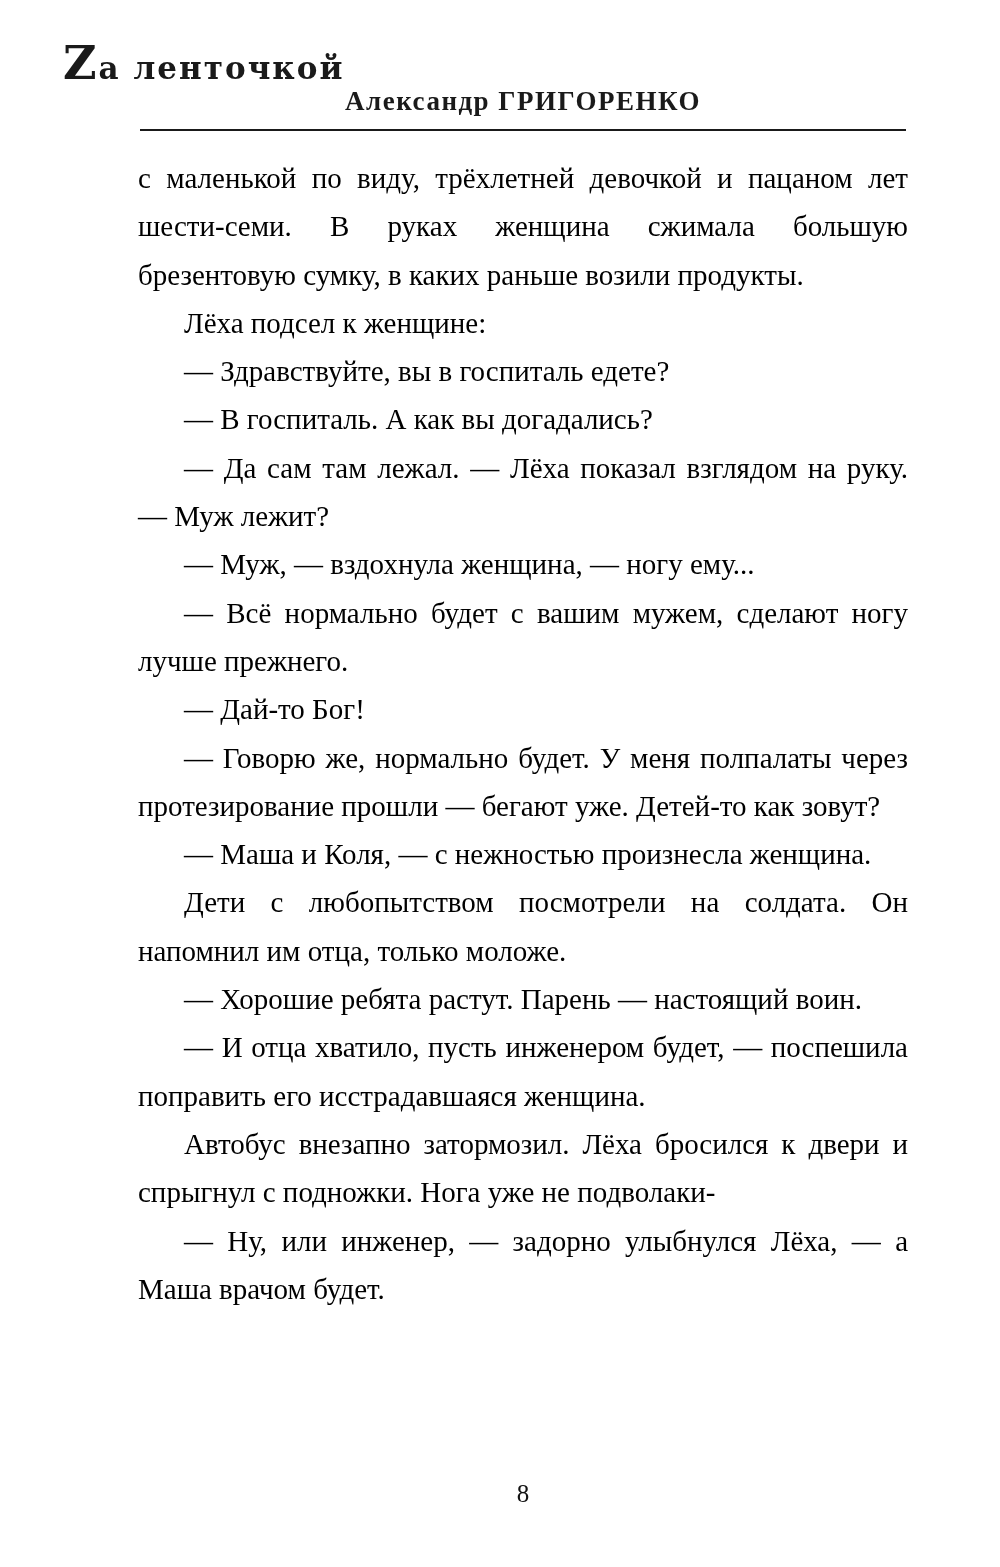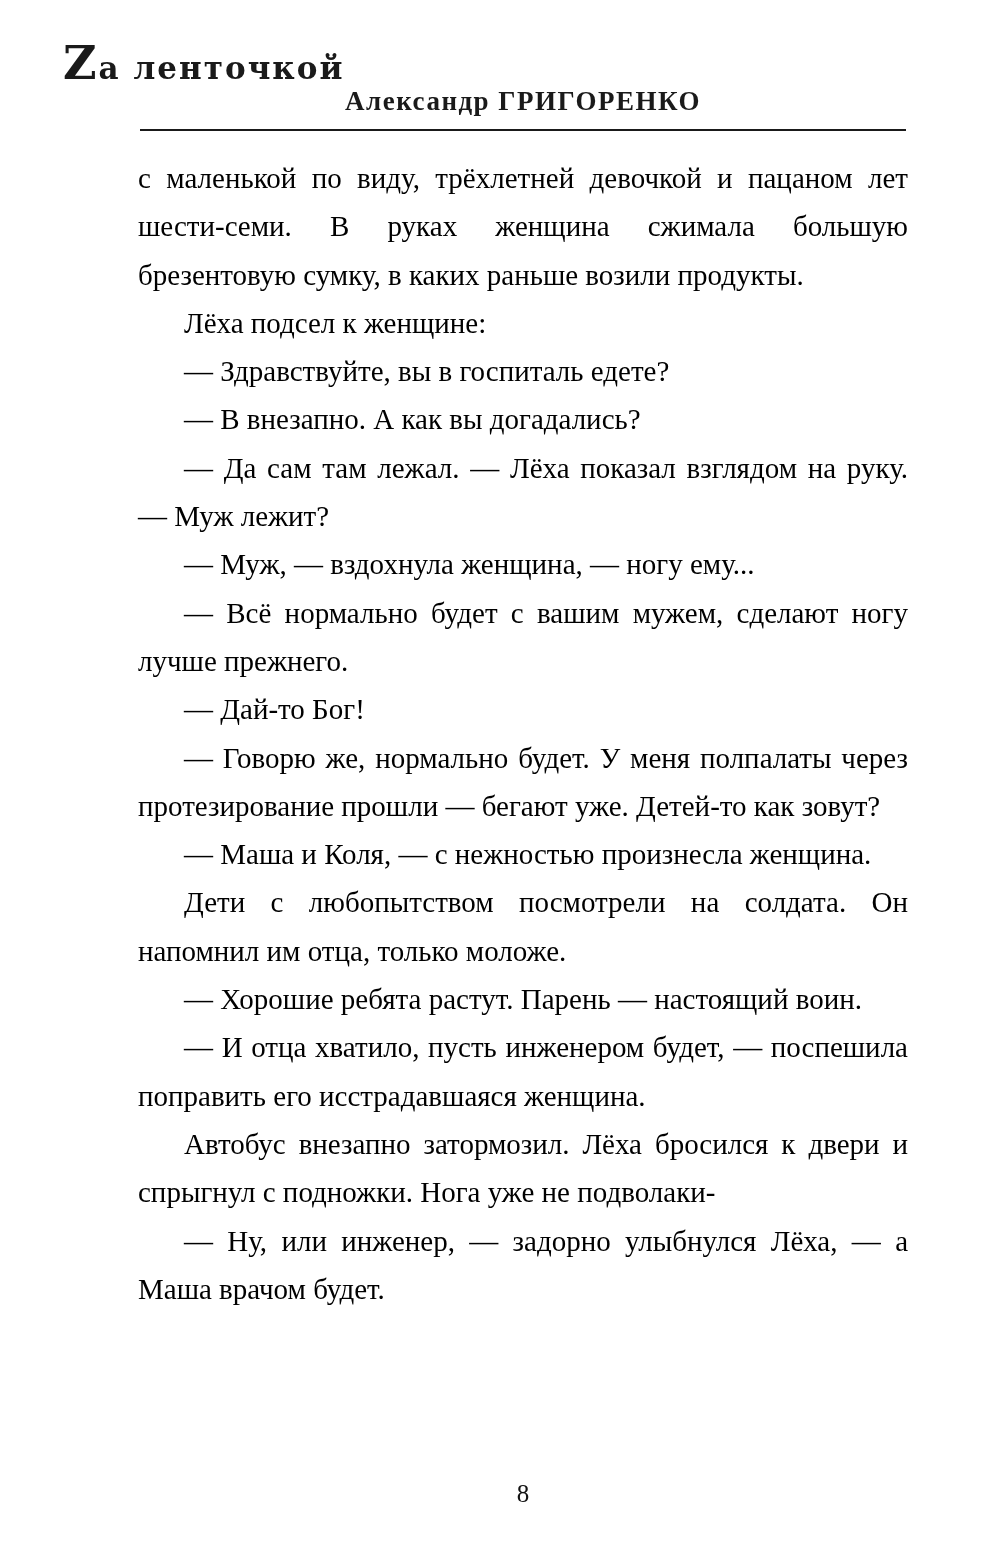--- a/index.html
+++ b/index.html
@@ -89,21 +89,21 @@
   <div class="author-block">
     <span class="author">Александр ГРИГОРЕНКО</span>
   </div>
 
   <div class="rule"></div>
 
   <div class="text">
       <p class="">с маленькой по виду, трёхлетней девочкой и пацаном лет шести-семи. В руках женщина сжимала большую брезентовую сумку, в каких раньше возили продукты.</p>
       <p class="indent">Лёха подсел к женщине:</p>
       <p class="indent">— Здравствуйте, вы в госпиталь едете?</p>
-      <p class="indent">— В внезапно. А как вы догадались?</p>
+      <p class="indent">— В госпиталь. А как вы догадались?</p>
       <p class="indent">— Да сам там лежал. — Лёха показал взглядом на руку. — Муж лежит?</p>
       <p class="indent">— Муж, — вздохнула женщина, — ногу ему...</p>
       <p class="indent">— Всё нормально будет с вашим мужем, сделают ногу лучше прежнего.</p>
       <p class="indent">— Дай-то Бог!</p>
       <p class="indent">— Говорю же, нормально будет. У меня полпалаты через протезирование прошли — бегают уже. Детей-то как зовут?</p>
       <p class="indent">— Маша и Коля, — с нежностью произнесла женщина.</p>
       <p class="indent">Дети с любопытством посмотрели на солдата. Он напомнил им отца, только моложе.</p>
       <p class="indent">— Хорошие ребята растут. Парень — настоящий воин.</p>
       <p class="indent">— И отца хватило, пусть инженером будет, — поспешила поправить его исстрадавшаяся женщина.</p>
       <p class="indent">Автобус внезапно затормозил. Лёха бросился к двери и спрыгнул с подножки. Нога уже не подволаки-</p>

